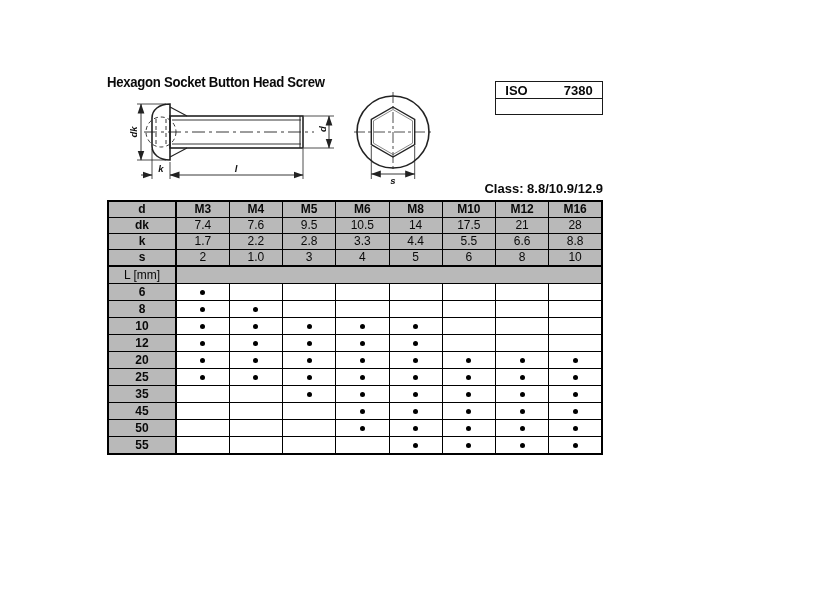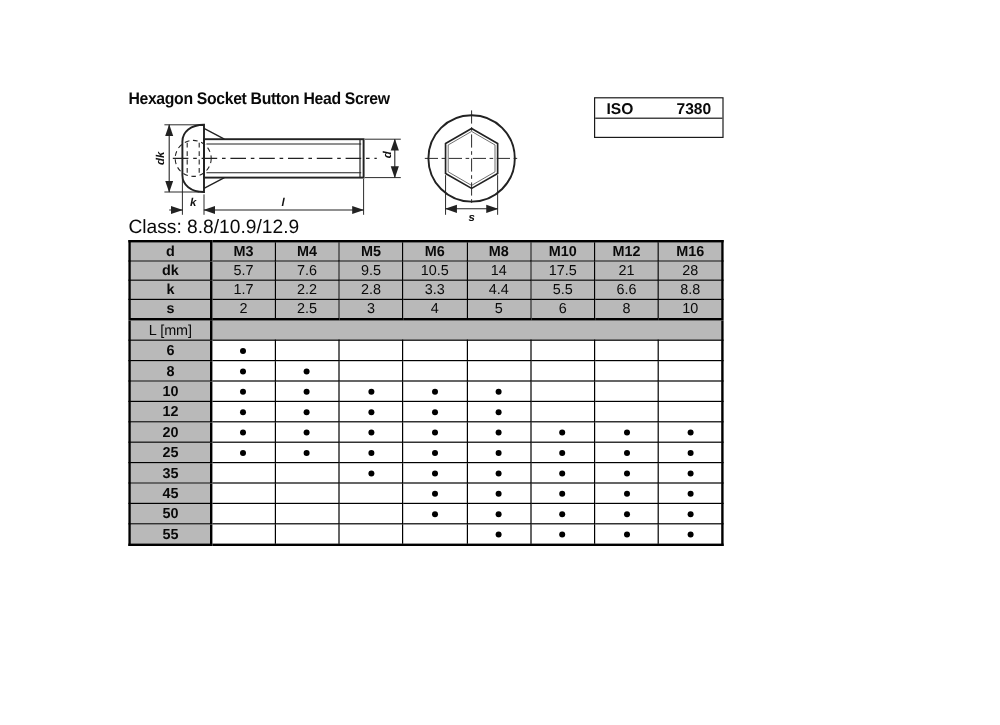--- a/index.html
+++ b/index.html
@@ -19,21 +19,21 @@
     border:1.5px solid #1a1a1a;background:#fff;box-sizing:border-box;
   }
   .iso-top{
     height:16px;border-bottom:1px solid #1a1a1a;
     display:flex;align-items:center;justify-content:center;gap:36px;
     font-size:13px;font-weight:bold;
   }
   .iso-bottom{height:15px;}
   .class-label{
     position:absolute;left:107px;top:181px;width:496px;
-    font-size:16px;font-weight:normal;
+    text-align:right;font-size:13px;font-weight:bold;
   }
   table.dim{
     position:absolute;left:107px;top:200px;width:496px;
     border-collapse:collapse;table-layout:fixed;
     border:2px solid #000;font-size:12px;
     font-family:"Liberation Sans",sans-serif;
   }
   .dim col.c0{width:68px;}
   .dim td{
     border:1px solid #000;text-align:center;vertical-align:middle;
@@ -139,21 +139,21 @@
           <td>M4</td>
           <td>M5</td>
           <td>M6</td>
           <td>M8</td>
           <td>M10</td>
           <td>M12</td>
           <td>M16</td>
         </tr>
         <tr class="hdr">
           <td class="lbl">dk</td>
-          <td>5.7</td>
+          <td>7.4</td>
           <td>7.6</td>
           <td>9.5</td>
           <td>10.5</td>
           <td>14</td>
           <td>17.5</td>
           <td>21</td>
           <td>28</td>
         </tr>
         <tr class="hdr">
           <td class="lbl">k</td>
@@ -162,21 +162,21 @@
           <td>2.8</td>
           <td>3.3</td>
           <td>4.4</td>
           <td>5.5</td>
           <td>6.6</td>
           <td>8.8</td>
         </tr>
         <tr class="hdr sep">
           <td class="lbl">s</td>
           <td>2</td>
-          <td>2.5</td>
+          <td>1.0</td>
           <td>3</td>
           <td>4</td>
           <td>5</td>
           <td>6</td>
           <td>8</td>
           <td>10</td>
         </tr>
         <tr class="lrow">
           <td class="lbl">L [mm]</td>
           <td colspan="8"></td>

